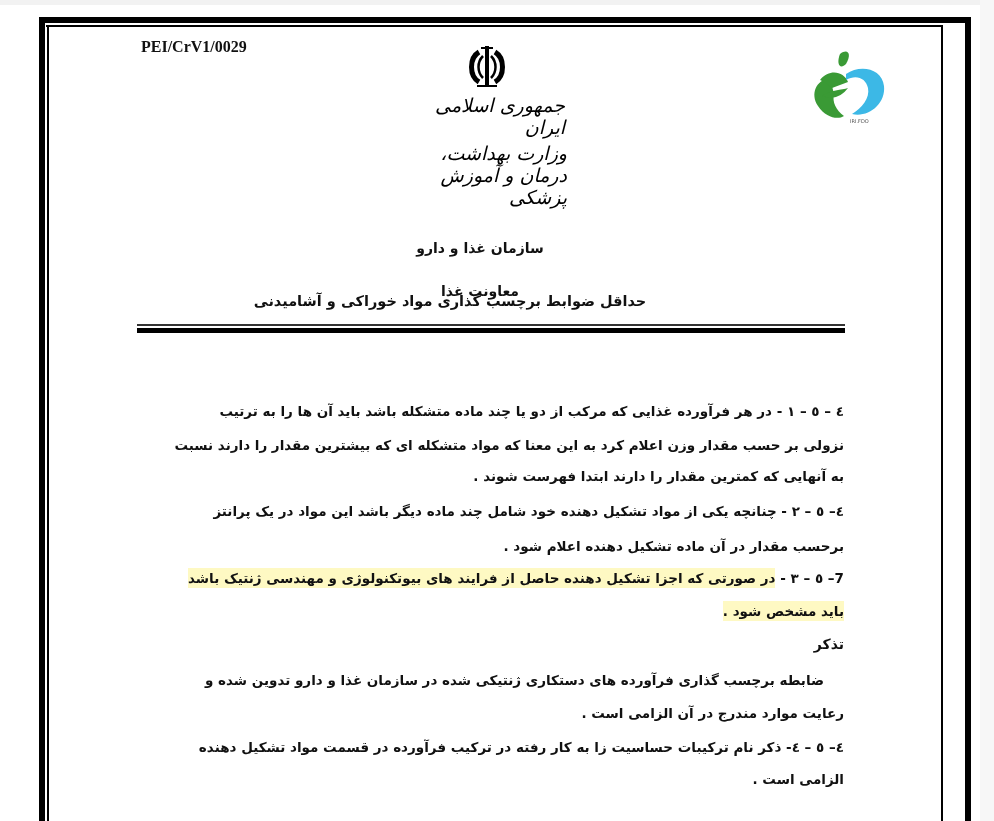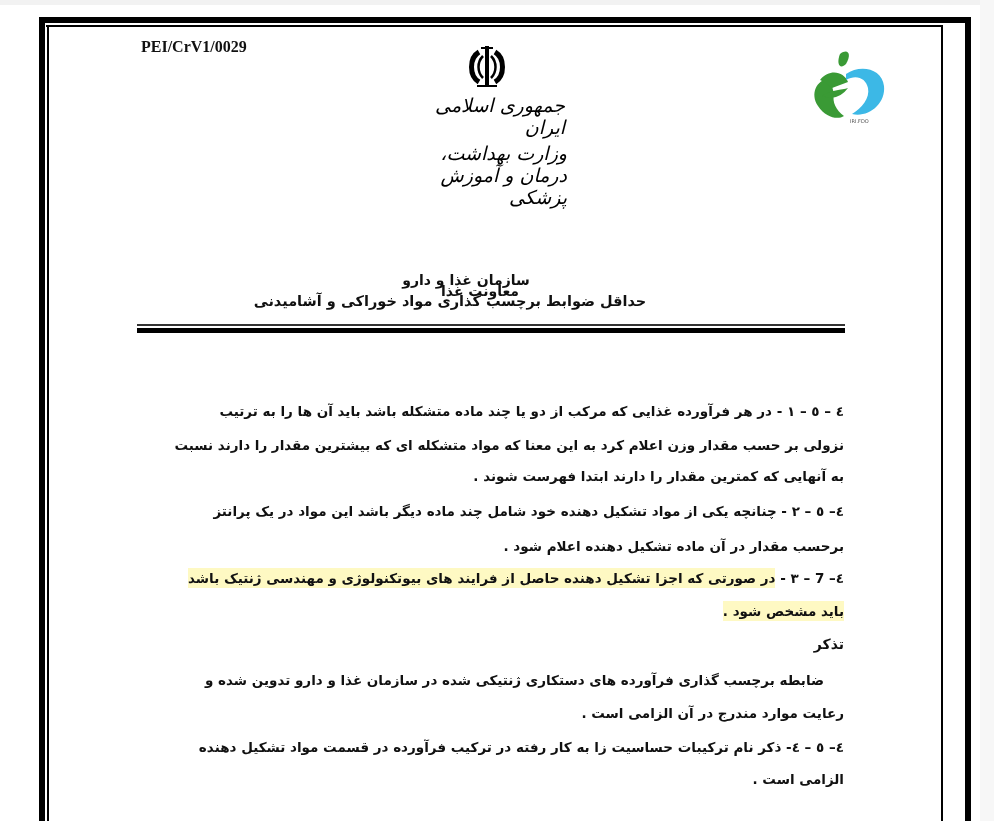--- a/index.html
+++ b/index.html
@@ -30,21 +30,21 @@
     .cal-1 { left: 435px; width: 130px; font-size: 19px; top: 94px; }
     .cal-2 { left: 395px; width: 172px; font-size: 19px; top: 142px; }
 
     .logo { position: absolute; left: 796px; top: 40px; width: 96px; height: 86px; }
 
     .heading {
       position: absolute; left: 150px; width: 690px; text-align: center;
       direction: rtl; font-family: "DejaVu Sans", sans-serif; font-weight: bold; color: #111;
       font-size: 14px;
     }
-    .h1 { top: 240px; left: 316px; width: 300px; margin-top: 32px; }
+    .h1 { top: 240px; left: 330px; width: 300px; }
     .h2 { top: 283px; left: 330px; width: 300px; }
     .h3 { top: 293px; left: 200px; width: 500px; font-size: 14.5px; }
 
     .rule-thin { position: absolute; left: 137px; top: 324px; width: 708px; height: 2px; background: #333; }
     .rule-thick { position: absolute; left: 137px; top: 328px; width: 708px; height: 5px; background: #000; }
     .line { position: absolute; right: 150px; direction: rtl; text-align: right;
       font-family: "DejaVu Sans", sans-serif; font-weight: bold; font-size: 13.5px; color: #111;
       white-space: nowrap; height: 22px; line-height: 22px; }
     .hl { background: #fef9c3; padding: 2px 0; }
     .note-title { font-size: 14px; }
@@ -96,21 +96,21 @@
 <div class="rule-thin"></div>
 <div class="rule-thick"></div>
 
 <div class="line" style="top:400px;">٤ – ٥ – ١ - در هر فرآورده غذایی که مرکب از دو یا چند ماده متشکله باشد باید آن ها را به ترتیب</div>
 <div class="line" style="top:434px;margin-left:36px;">نزولی بر حسب مقدار وزن اعلام کرد به این معنا که مواد متشکله ای که بیشترین مقدار را دارند نسبت</div>
 <div class="line" style="top:465px;">به آنهایی که کمترین مقدار را دارند ابتدا فهرست شوند .</div>
 <div class="line" style="top:500px;">٤– ٥ – ٢ - چنانچه یکی از مواد تشکیل دهنده خود شامل چند ماده دیگر باشد این مواد در یک پرانتز</div>
 <div class="line" style="top:535px;">برحسب مقدار در آن ماده تشکیل دهنده اعلام شود .</div>
 
 <div class="line" style="top:567px;">
-  <span>٤– 7 – ٣ - </span><span class="hl">در صورتی که اجزا تشکیل دهنده حاصل از فرایند های بیوتکنولوژی و مهندسی ژنتیک باشد</span>
+  <span>7– ٥ – ٣ - </span><span class="hl">در صورتی که اجزا تشکیل دهنده حاصل از فرایند های بیوتکنولوژی و مهندسی ژنتیک باشد</span>
 </div>
 <div class="line" style="top:600px;">
   <span class="hl">باید مشخص شود .</span>
 </div>
 
 <div class="line note-title" style="top:633px;">تذکر</div>
 <div class="line" style="top:669px; right:170px;margin-left:35px;">ضابطه برچسب گذاری فرآورده های دستکاری ژنتیکی شده در سازمان غذا و دارو تدوین شده و</div>
 <div class="line" style="top:702px;">رعایت موارد مندرج در آن الزامی است .</div>
 <div class="line" style="top:736px;">٤– ٥ – ٤- ذکر نام ترکیبات حساسیت زا به کار رفته در ترکیب فرآورده در قسمت مواد تشکیل دهنده</div>
 <div class="line" style="top:768px;">الزامی است .</div>

